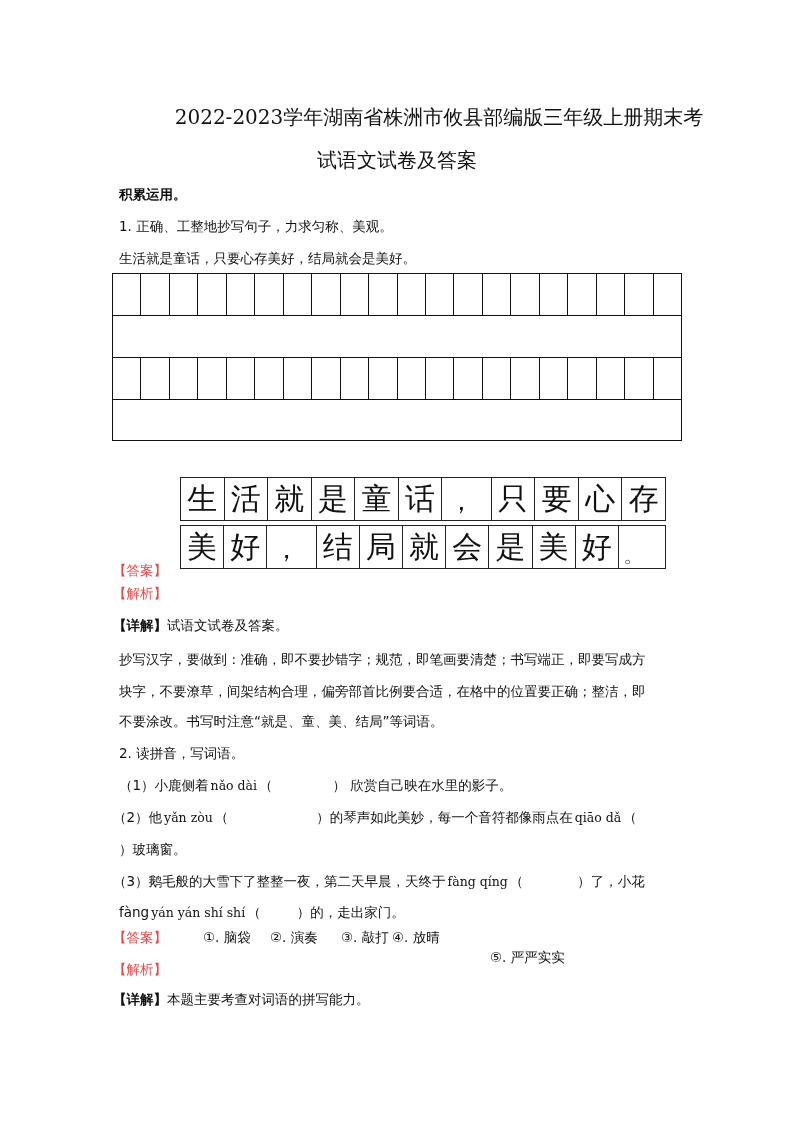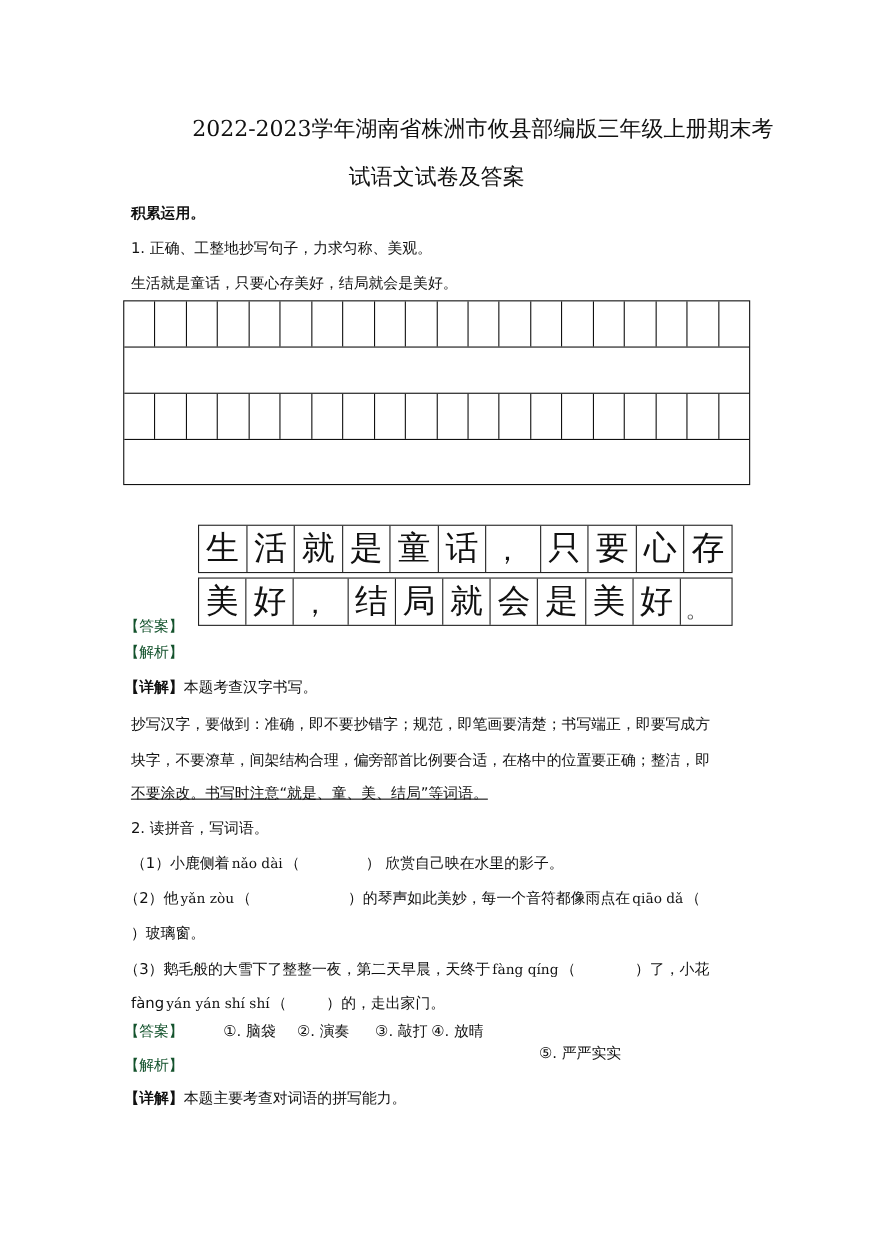--- a/index.html
+++ b/index.html
@@ -13,21 +13,21 @@
       font-family: "DejaVu Serif", "Liberation Serif", serif;
       font-size: 20px; color: #111; white-space: nowrap;
     }
     .title.l1 { top: 104px; padding-left: 42px; }
     .title.l2 { top: 147px; }
     .line {
       position: absolute; left: 119px; font-size: 13.5px; white-space: nowrap;
       line-height: 18px;
     }
     .bold { font-weight: bold; }
-    .blue { color: #14532d; }
+    .blue { color: #ef4444; }
     .pinyin { font-family: "DejaVu Serif", "Liberation Serif", serif; font-size: 12.5px; margin: 0 2px; }
     .blank { display: inline-block; }
 
     
     .grid {
       position: absolute; left: 112px; top: 273px; width: 570px; height: 168px;
       border: 1.5px solid #111; box-sizing: border-box;
     }
     .grid-row { position: absolute; left: 0; width: 100%; height: 42px; box-sizing: border-box; }
     .grid-row.cells { display: flex; }
@@ -143,24 +143,24 @@
       <div class="ans-cell">是</div>
       <div class="ans-cell">美</div>
       <div class="ans-cell">好</div>
       <div class="ans-cell period">。</div>
     </div>
   </div>
 
   <div class="line blue" style="left:113px; top:561px;">【答案】</div>
   <div class="line blue" style="left:113px; top:584px;">【解析】</div>
 
-  <div class="line" style="left:113px; top:616px;"><span class="bold">【详解】</span><span>本题考查汉字书写。</span></div>
+  <div class="line" style="left:113px; top:616px;"><span class="bold">【详解】</span><span>试语文试卷及答案。</span></div>
   <div class="line" style="top:650px;">抄写汉字，要做到：准确，即不要抄错字；规范，即笔画要清楚；书写端正，即要写成方</div>
   <div class="line" style="top:682px;">块字，不要潦草，间架结构合理，偏旁部首比例要合适，在格中的位置要正确；整洁，即</div>
-  <div class="line" style="top:712px;text-decoration:underline;">不要涂改。书写时注意“就是、童、美、结局”等词语。</div>
+  <div class="line" style="top:712px;">不要涂改。书写时注意“就是、童、美、结局”等词语。</div>
 
   <div class="line" style="top:744px;">2. 读拼音，写词语。</div>
 
   <div class="line" style="left:119px; top:776px;">
     <span>（1）</span><span>小鹿侧着</span><span class="pinyin">nǎo dài</span><span>（</span><span class="blank" style="width:60px;"></span><span>）  欣赏自己映在水里的影子。</span>
   </div>
 
   <div class="line" style="left:113px; top:808px;">
     <span>（2）</span><span>他</span><span class="pinyin">yǎn  zòu</span><span>（</span><span class="blank" style="width:88px;"></span><span>）的琴声如此美妙，每一个音符都像雨点在</span><span class="pinyin">qiāo  dǎ</span><span>（</span>
   </div>

